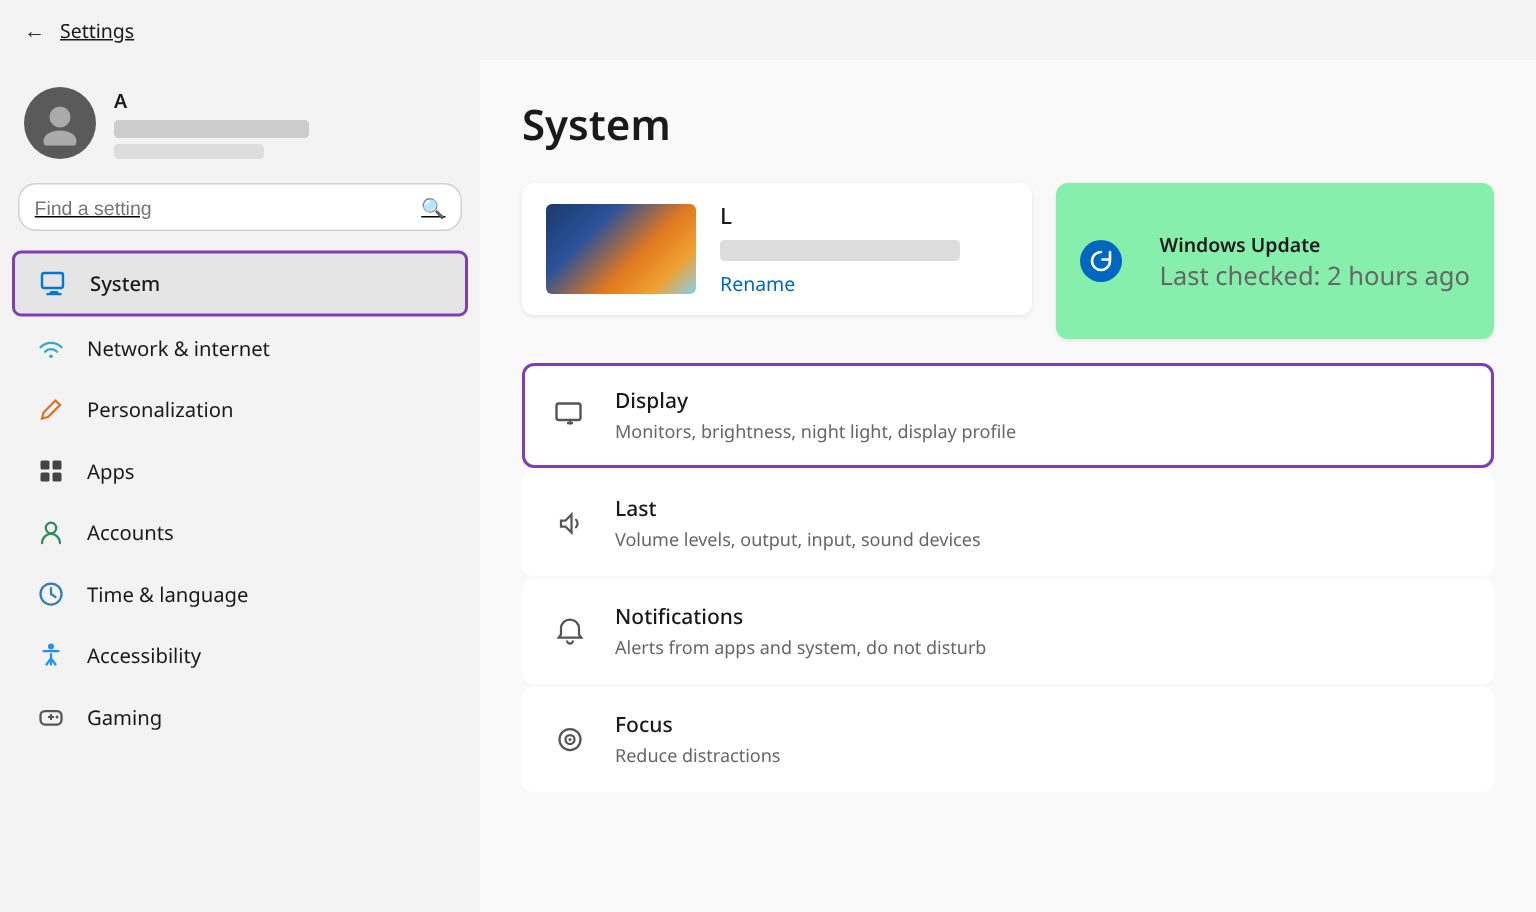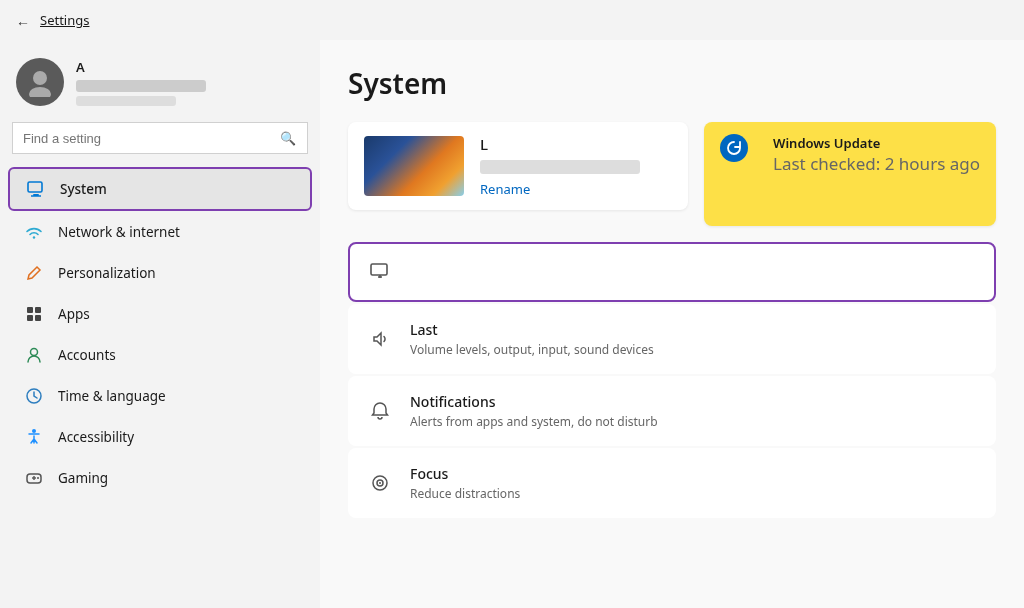--- a/index.html
+++ b/index.html
@@ -92,23 +92,24 @@
       background: #ddd;
       border-radius: 3px;
     }
 
     .search-box {
       margin: 0 12px 12px 12px;
       display: flex;
       align-items: center;
       background: white;
       border: 1px solid #d0d0d0;
-      border-radius: 0;
+      border-radius: 12px;
       padding: 6px 10px;
       gap: 8px;
+      text-decoration: underline;
     }
     .search-input {
       border: none;
       outline: none;
       font-size: 13px;
       flex: 1;
       background: transparent;
       color: #555;
     }
     .search-icon {
@@ -197,21 +198,22 @@
       color: #1a1a1a;
     }
     .rename-link {
       font-size: 13px;
       color: #0067c0;
       cursor: pointer;
     }
 
     .windows-update-section {
       display: flex;
-      background: #fde047;
+      align-items: center;
+      background: #86efac;
       border-radius: 8px;
       padding: 12px 16px;
       gap: 25px;
       box-shadow: 0 1px 3px rgba(0,0,0,0.08);
       margin-left: 16px;
       min-width: 220px;
     }
     .update-icon {
       width: 28px;
       height: 28px;
@@ -429,20 +431,24 @@
 
     <div class="settings-list" id="settings-list">
         <div class="settings-item selected">
       <div class="settings-item-icon">
             <svg width="22" height="22" viewBox="0 0 22 22" fill="none">
               <rect x="2" y="3" width="16" height="11" rx="1.5" stroke="#555" stroke-width="1.6" fill="none"></rect>
               <line x1="9" y1="16" x2="13" y2="16" stroke="#555" stroke-width="1.5"></line>
               <line x1="11" y1="14" x2="11" y2="17" stroke="#555" stroke-width="1.5"></line>
             </svg>
           </div>
+      <div class="settings-item-text">
+        <span class="settings-item-title">Display</span>
+        <span class="settings-item-desc">Monitors, brightness, night light, display profile</span>
+      </div>
     </div>
         <div class="settings-item">
       <div class="settings-item-icon">
             <svg width="22" height="22" viewBox="0 0 22 22" fill="none">
               <path d="M5 9v4h3l4 4V5L8 9H5z" stroke="#555" stroke-width="1.5" fill="none"></path>
               <path d="M15 8.5a3.5 3.5 0 0 1 0 5" stroke="#555" stroke-width="1.5" stroke-linecap="round"></path>
             </svg>
           </div>
       <div class="settings-item-text">
         <span class="settings-item-title">Last</span>

